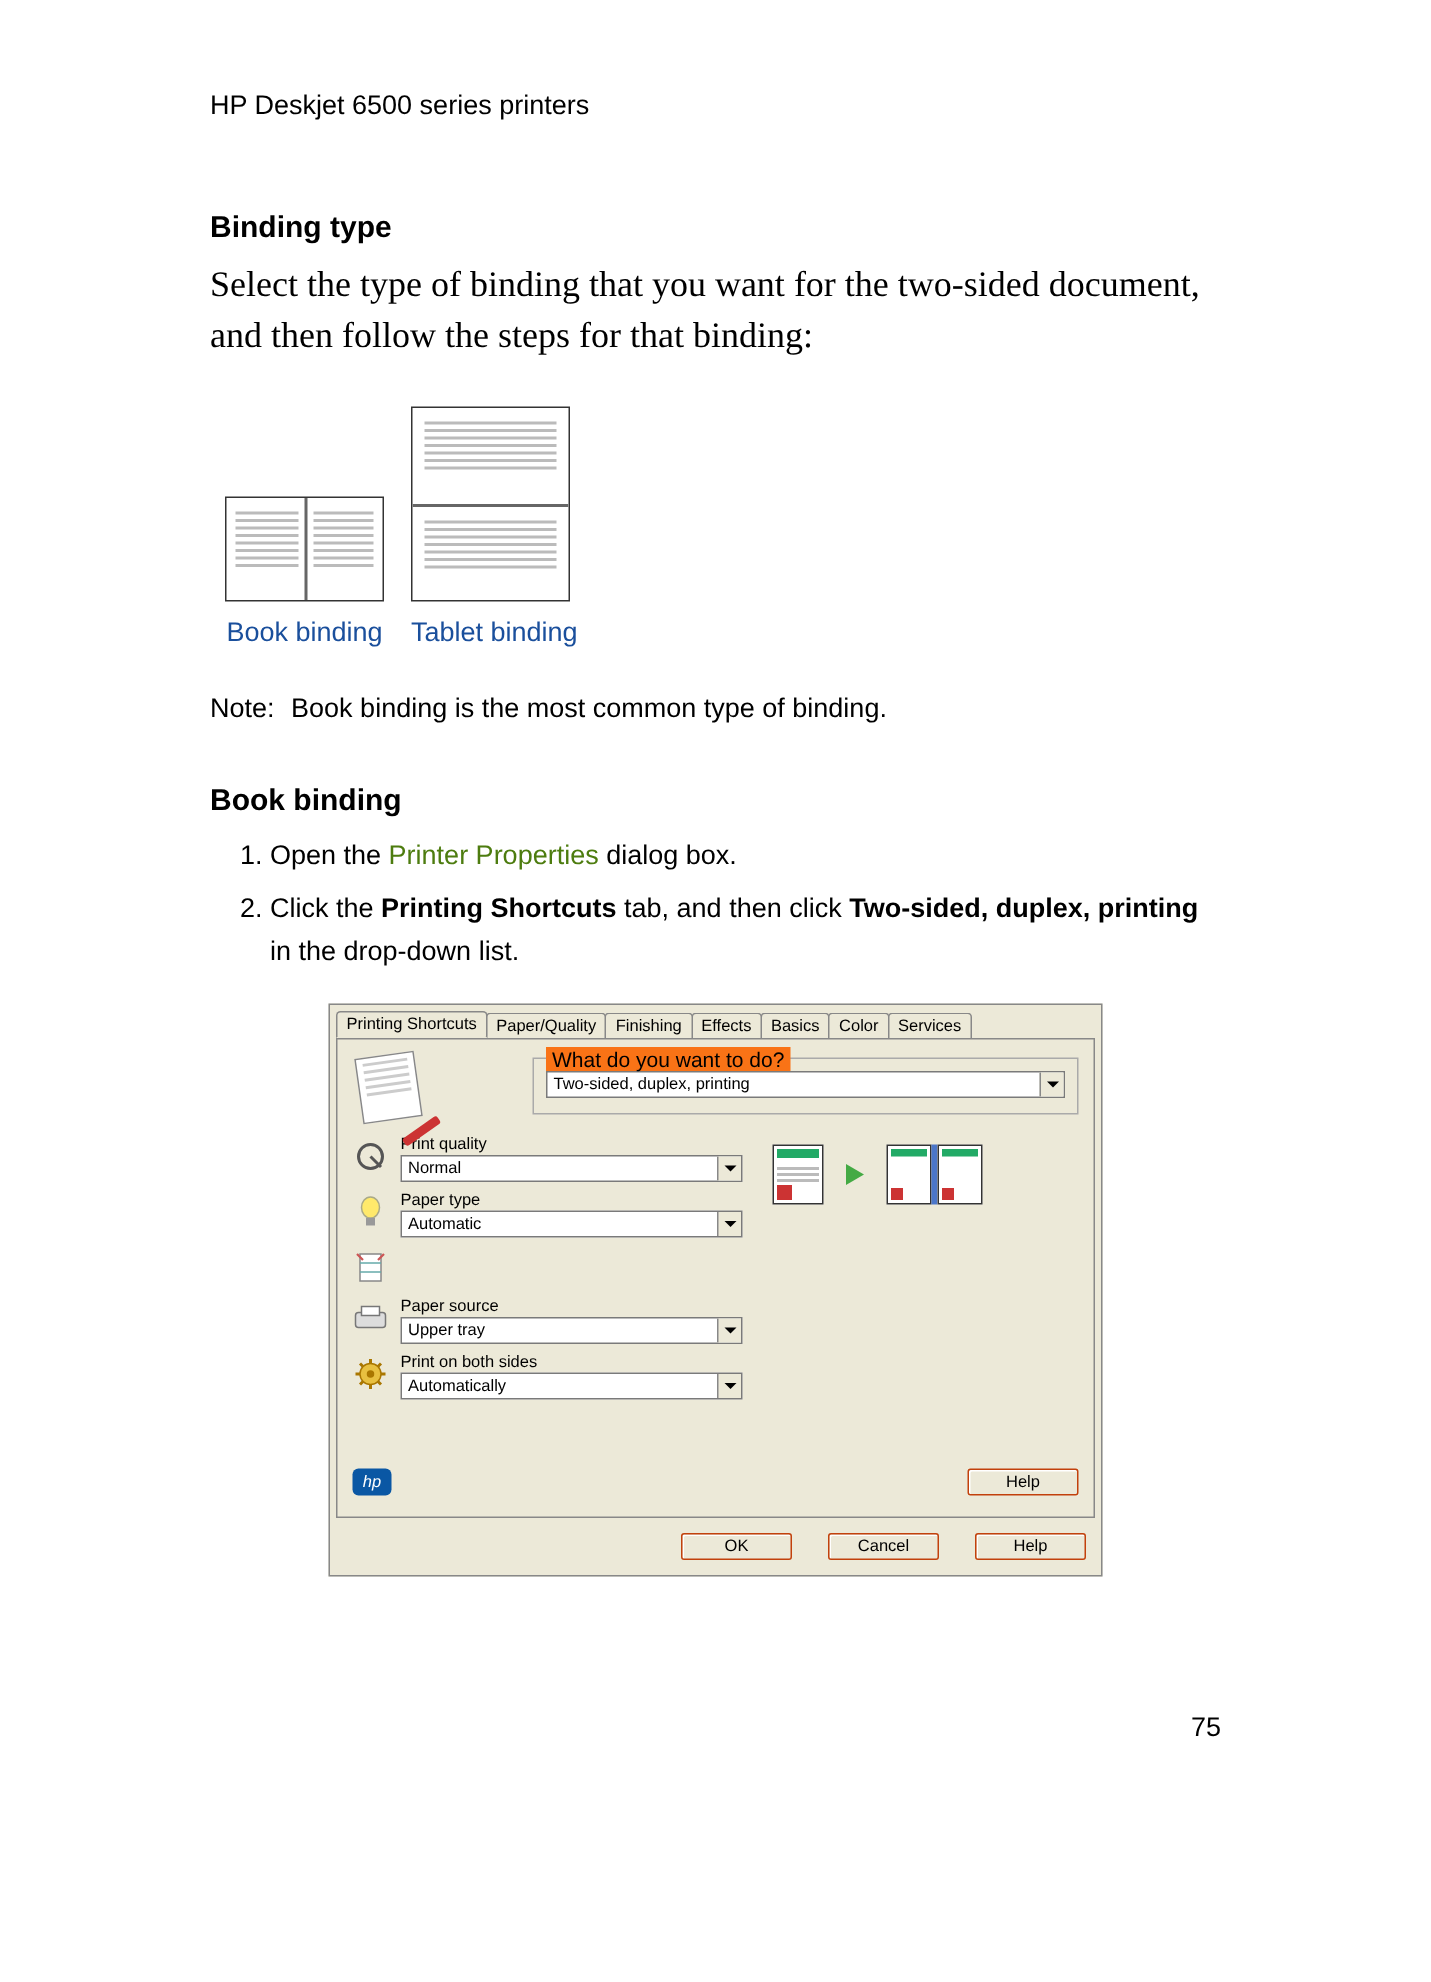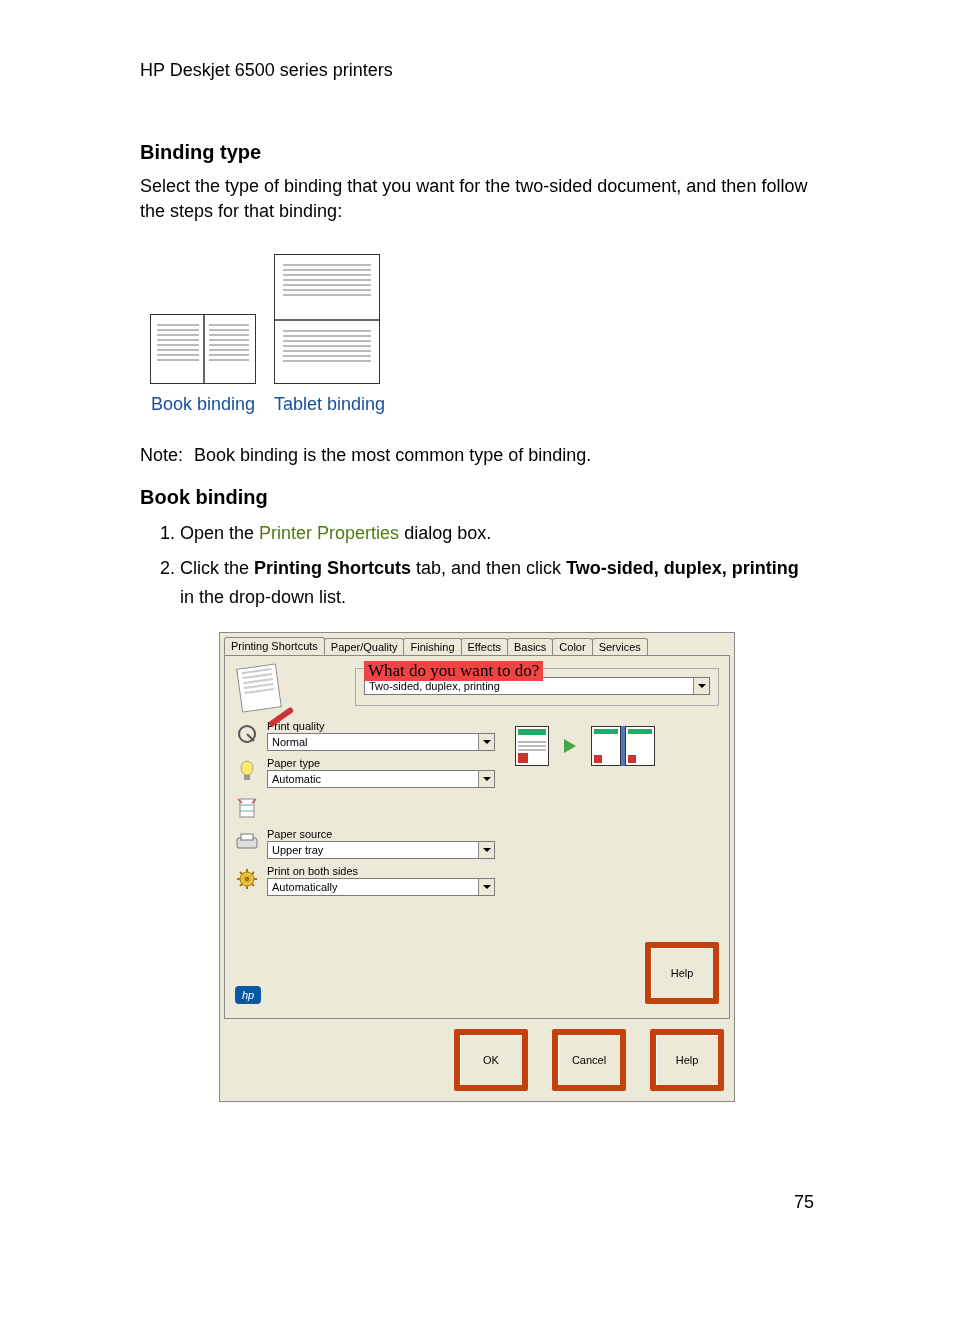--- a/index.html
+++ b/index.html
@@ -17,23 +17,24 @@
   .header-title {
     font-size: 18px;
     margin-bottom: 60px;
   }
   .section-title {
     font-size: 20px;
     font-weight: bold;
     margin: 0 0 10px 0;
   }
   .body-text {
-    font-size: 18px;
+    font-size: 24px;
     line-height: 1.4;
     margin: 0 0 20px 0;
+    font-family: Liberation Serif, serif;
   }
   .binding-row {
     display: flex;
     gap: 18px;
     align-items: flex-end;
     margin: 30px 0 10px 10px;
   }
   .binding-cell { text-align: center; }
   .binding-img {
     border: 1px solid #333;
@@ -57,21 +58,21 @@
   .spine-h {
     position: absolute; left:0; right:0; top:50%; height:2px; background:#666;
   }
   .binding-label {
     color: #1a4f9c;
     font-size: 18px;
     margin-top: 10px;
   }
   .note-row {
     font-size: 18px;
-    margin: 30px 0 20px 0;
+    margin: 30px 0 40px 0;
   }
   .link { color: #4d7c0f; }
   ol.steps {
     font-size: 18px;
     line-height: 1.6;
     padding-left: 40px;
     margin: 0 0 20px 0;
   }
   ol.steps li { margin-bottom: 6px; }
   strong { font-weight: bold; }
@@ -118,24 +119,23 @@
   }
   .fieldset {
     border: 1px solid #aaa;
     margin: 2px 0 14px 120px;
     padding: 8px 8px 10px 8px;
     position: relative;
   }
   .fieldset .legend {
     position: absolute;
     top: -8px; left: 8px;
-    background: #ef4444;
+    background: #f97316;
     padding: 0 4px;
-    font-size: 17px;
-    font-family: Liberation Serif, serif;
+    font-size: 14px;
   }
   .combo {
     display: flex;
     border: 1px solid #7a7a7a;
     background: #fff;
     height: 18px;
     align-items: center;
   }
   .combo .val {
     flex: 1;
@@ -205,23 +205,23 @@
   }
   .preview-book .pg {
     position:absolute; top:0; width:30px; height:40px; border:1px solid #333; background:#fff;
   }
   .preview-book .pg.left { left:0; }
   .preview-book .pg.right { right:0; }
   .preview-book .pg .bar { position:absolute; top:2px; left:2px; right:2px; height:5px; background:#2a6; }
   .preview-book .pg .sq { position:absolute; bottom:2px; left:2px; width:8px; height:8px; background:#c33; }
   .preview-book .spine { position:absolute; left:30px; top:0; bottom:0; width:4px; background:#4b76c9; }
   .btn {
-    border: 6px solid #c2410c;
-    background: #ece9d8;
-    padding: 19px 0;
+    border: 1px solid #c2410c;
+    background: #ece9d8;
+    padding: 2px 0;
     min-width: 74px;
     text-align: center;
     font-size: 11px;
     border-radius: 2px;
     box-shadow: inset 1px 1px 0 #fff;
   }
   .hp-logo {
     width: 26px; height: 18px;
     background: #0a57a4;
     border-radius: 4px;

